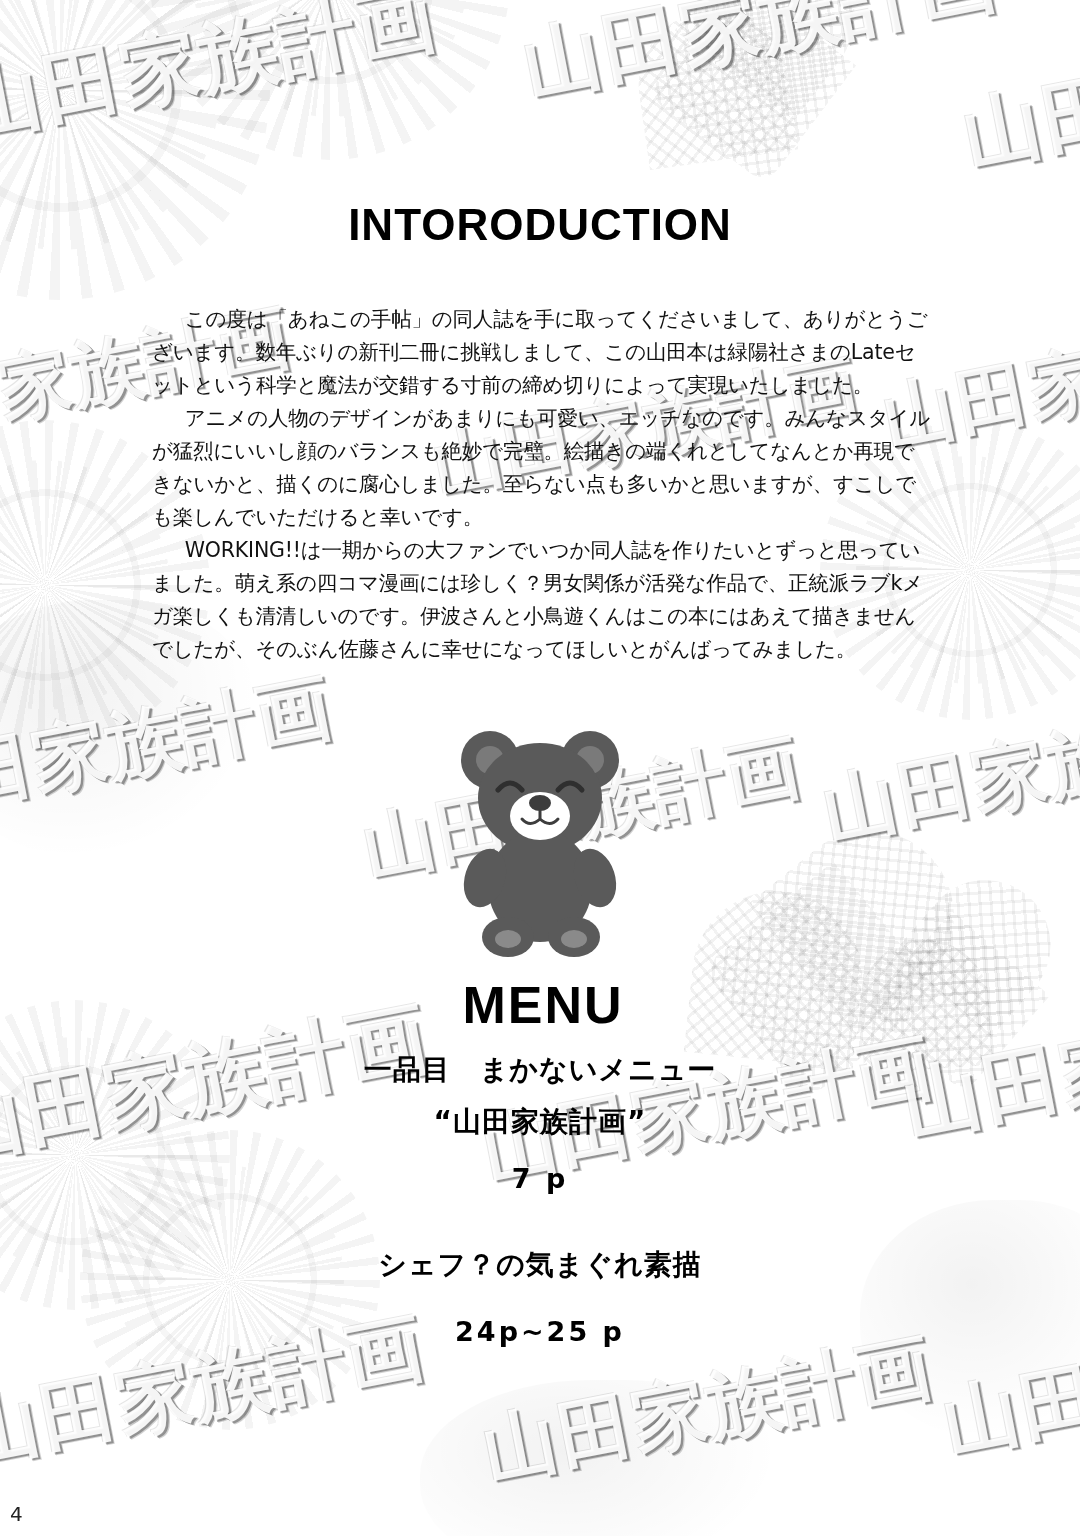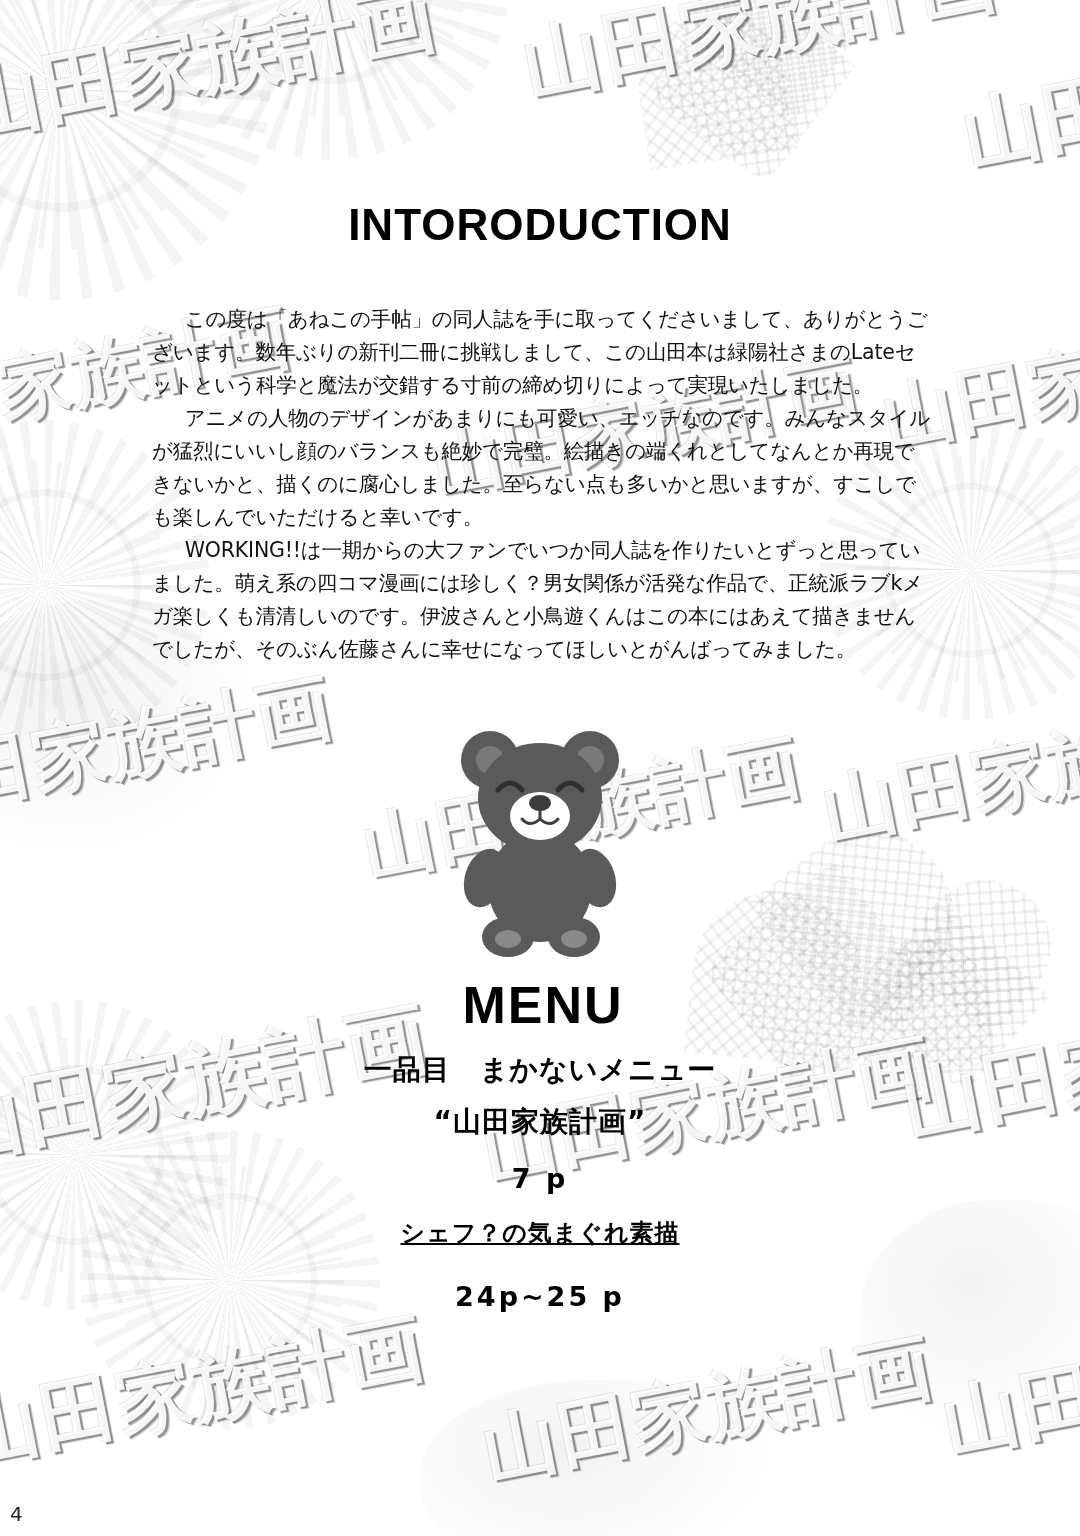--- a/index.html
+++ b/index.html
@@ -143,21 +143,21 @@
     padding-left: 6px;
   }
   .menu-line {
     font-family: "DejaVu Sans", sans-serif;
     font-weight: 700;
     color: #000000;
   }
   .menu-item-1 { font-size: 28px; letter-spacing: 1px; margin-top: 10px; }
   .menu-item-2 { font-size: 28px; letter-spacing: 1px; margin-top: 14px; }
   .menu-pages  { font-size: 27px; letter-spacing: 3px; margin-top: 22px; }
-  .menu-item-3 { font-size: 24px; letter-spacing: 1px; margin-top: 23px; text-decoration: underline; }
+  .menu-item-3 { font-size: 28px; letter-spacing: 1px; margin-top: 52px; }
   .menu-pages-2 { font-size: 27px; letter-spacing: 3px; margin-top: 32px; }
 
   #page-number {
     position: absolute;
     left: 10px;
     bottom: 10px;
     font-family: "DejaVu Sans", sans-serif;
     font-size: 20px;
     color: #222;
     z-index: 4;

